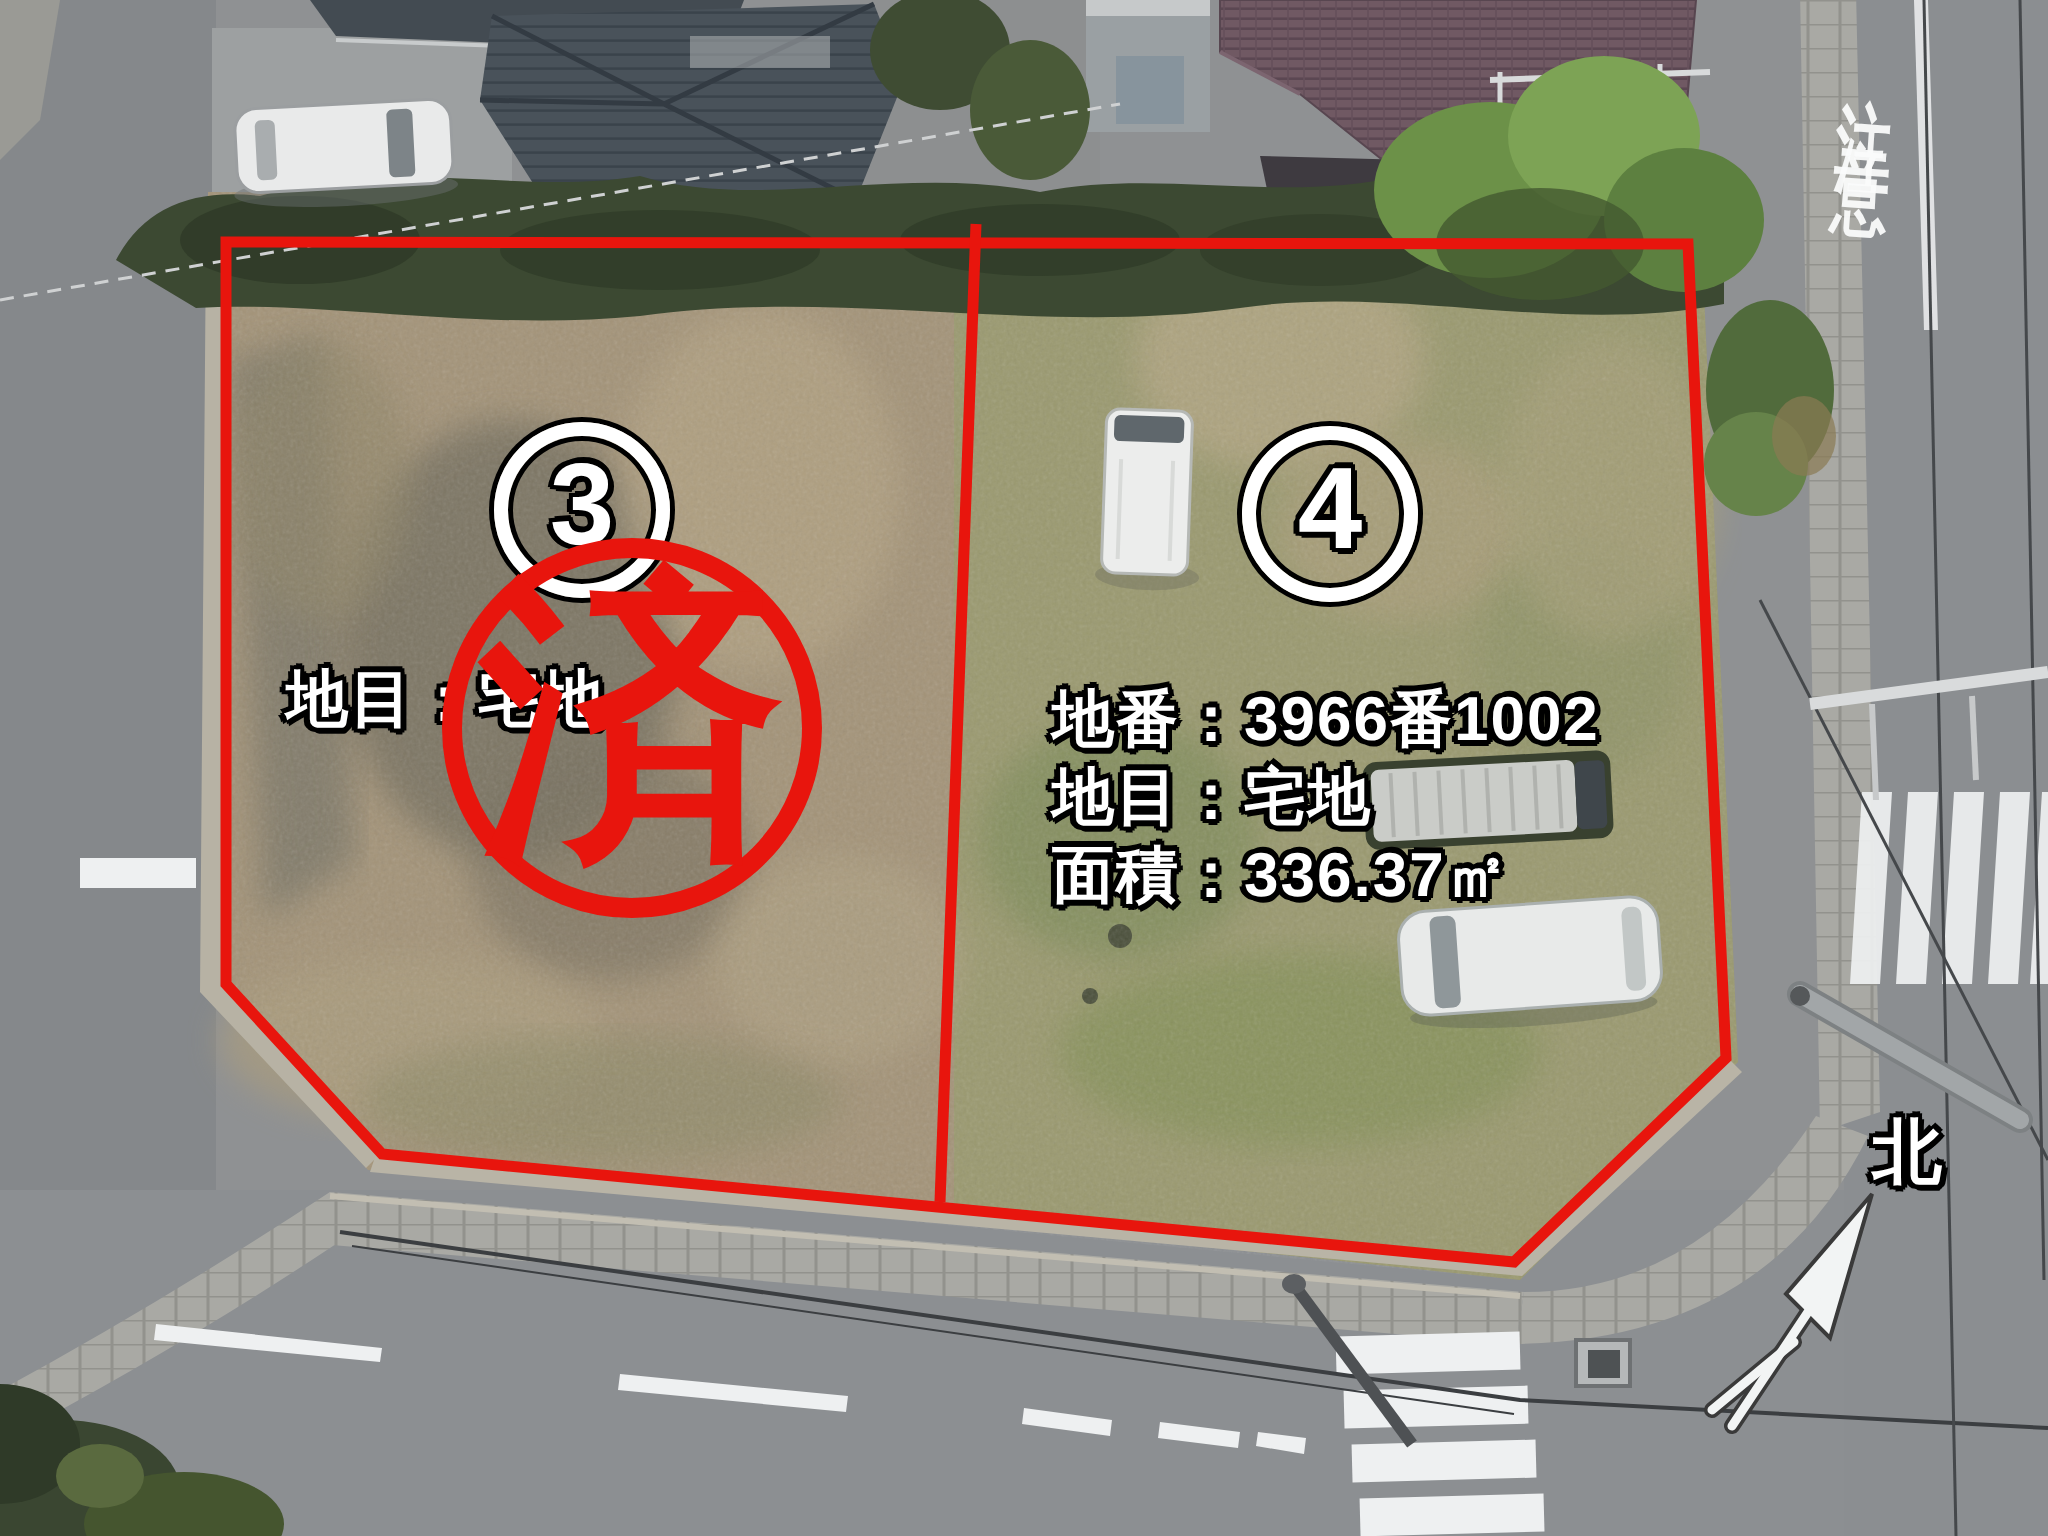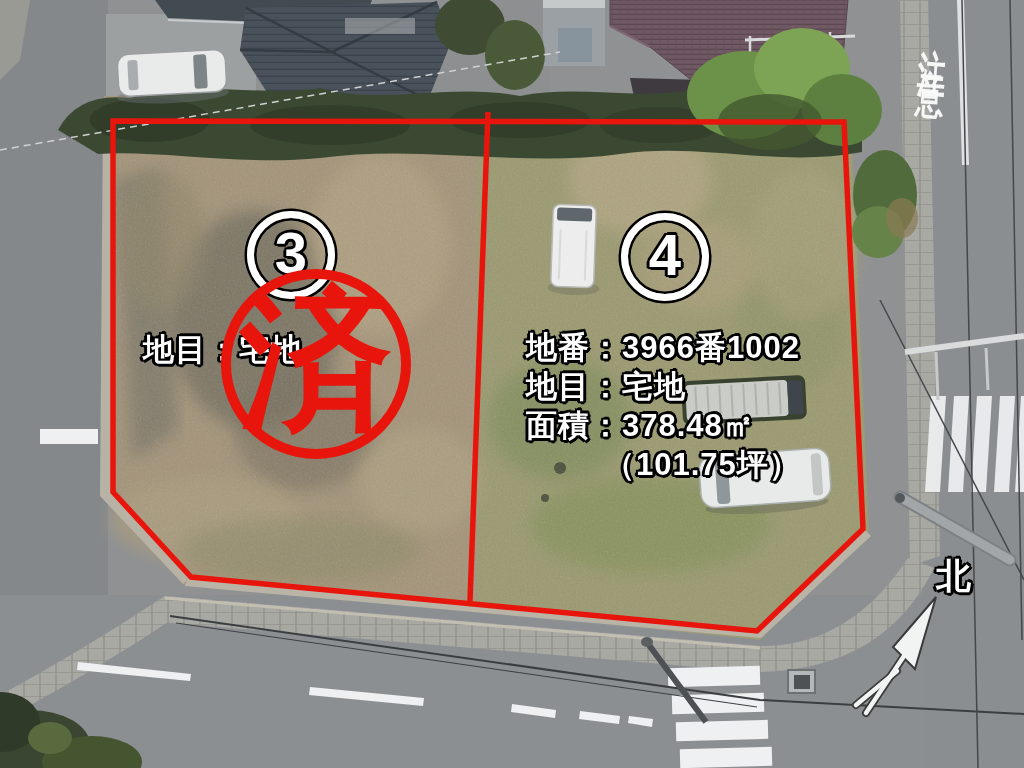--- a/index.html
+++ b/index.html
@@ -296,25 +296,24 @@
 </div>
 
 <div class="lot-badge" style="left:621px;top:213px;">
   <span class="outline-text">4</span>
 </div>
 
 <div class="info-block" style="left:143px;top:330px;">
   <div class="info-line outline-text">地目：宅地</div>
 </div>
 
-<div class="info-block" style="left:526px;top:328px;">
+<div class="info-block" style="left:526px;top:340px;">
   <div class="info-line outline-text">地番：3966番1002</div>
   <div class="info-line outline-text">地目：宅地</div>
-  <div class="info-line outline-text">面積：378.48㎡</div>
-  <div class="info-line outline-text indent">（101.75坪）</div>
+  <div class="info-line outline-text">面積：336.37㎡</div>
 </div>
 
 <div class="sold-stamp" style="left:221px;top:269px;">
   <span>済</span>
 </div>
 
 <div class="north-label outline-text">北</div>
 
 <div class="caution-marking">注意</div>
 

